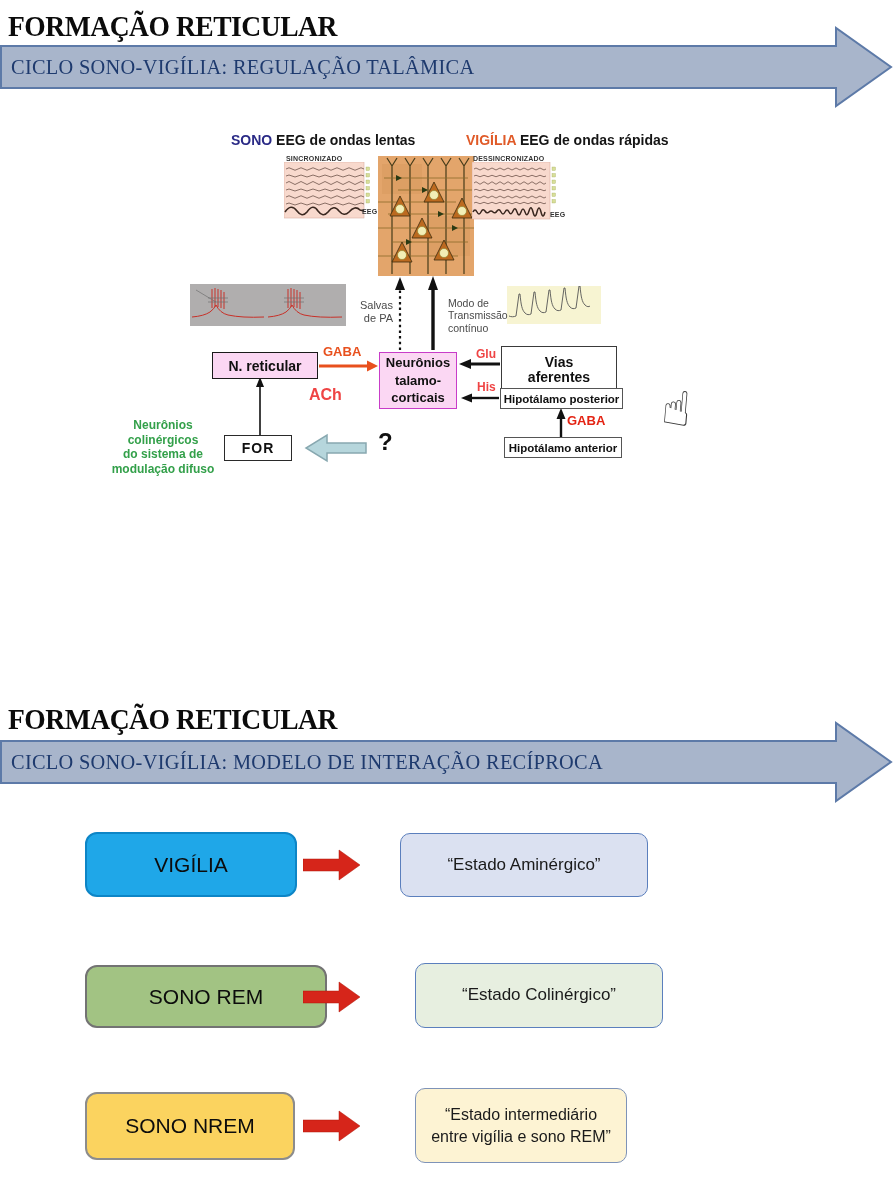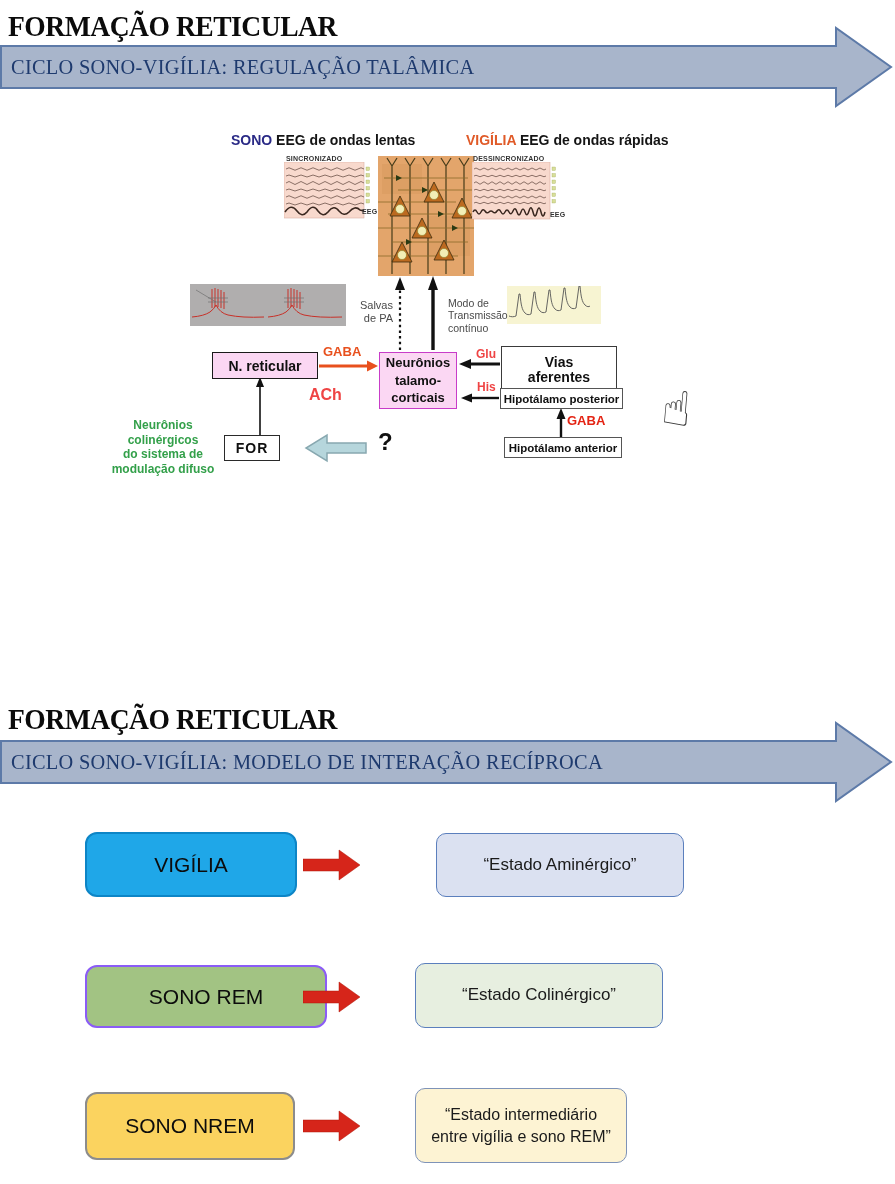--- a/index.html
+++ b/index.html
@@ -185,43 +185,43 @@
 aferentes</div>
   <div class="abs nt" style="left:477px;top:380px;">His</div>
   <div class="abs cbox flow-box" style="left:500px;top:388px;width:123px;height:21px;border:1.3px solid #555;font-size:11.5px;">Hipotálamo posterior</div>
   <div class="abs" style="left:567px;top:413px;font-size:13px;font-weight:bold;color:#e42313;">GABA</div>
   <div class="abs cbox flow-box" style="left:504px;top:437px;width:118px;height:21px;border:1.3px solid #555;font-size:11.5px;">Hipotálamo anterior</div>
   <div class="abs nt" style="left:272px;top:386px;font-size:16px;margin-left:37px;">ACh</div>
   <div class="abs pre" style="left:95px;top:418px;width:136px;text-align:center;font-size:12px;font-weight:bold;color:#33a04a;line-height:1.22;">Neurônios
 colinérgicos
 do sistema de
 modulação difuso</div>
-  <div class="abs cbox flow-box" style="left:224px;top:435px;width:56px;height:26px;border:1.6px solid #2a2a2a;font-size:14px;letter-spacing:1px;text-align:right;">FOR</div>
+  <div class="abs cbox flow-box" style="left:224px;top:435px;width:68px;height:26px;border:1.6px solid #2a2a2a;font-size:14px;letter-spacing:1px;text-align:right;">FOR</div>
 
   <svg class="abs" style="left:304px;top:433px;" width="64" height="30" viewBox="0 0 64 30">
     <polygon points="62,10 23,10 23,2 2,15 23,28 23,20 62,20" fill="#b6d6dc" stroke="#88a8b0" stroke-width="1.5"></polygon>
   </svg>
   <div class="abs" style="left:378px;top:428px;font-size:24px;font-weight:bold;color:#111;">?</div>
 
   <div class="abs" style="left:662px;top:384px;font-size:48px;line-height:1;color:#3a3a3a;font-family:'DejaVu Sans',sans-serif;transform:rotate(5deg);">☝</div>
 
   <div class="abs slide-title" style="left:8px;top:705px;">FORMAÇÃO RETICULAR</div>
 
   <svg class="abs" style="left:0;top:721px;" width="894" height="82" viewBox="0 0 894 82">
     <polygon points="1,20 836,20 836,2 891,41 836,80 836,62 1,62" fill="#a8b5cb" stroke="#5d7aa8" stroke-width="2"></polygon>
   </svg>
   <div class="abs banner-text" style="left:11px;top:752px;">CICLO SONO-VIGÍLIA: MODELO DE INTERAÇÃO RECÍPROCA</div>
 
   <div class="abs cbox state-box" style="left:85px;top:832px;width:212px;height:65px;background:#1fa7e8;border:2px solid #0d85c6;">VIGÍLIA</div>
   <svg class="abs" style="left:303px;top:849px;" width="58" height="32" viewBox="0 0 58 32">
     <polygon points="0,10 36,10 36,1 57,16 36,31 36,22 0,22" fill="#d6251a" stroke="#b01808" stroke-width="0.5"></polygon>
   </svg>
-  <div class="abs cbox desc-box" style="left:436px;top:833px;width:248px;height:64px;background:#dbe1f1;border:1.6px solid #5b7fbd;text-align:right;">“Estado Aminérgico”</div>
-
-  <div class="abs cbox state-box" style="left:85px;top:965px;width:242px;height:63px;background:#a2c383;border:2px solid #8b5cf6;">SONO REM</div>
+  <div class="abs cbox desc-box" style="left:400px;top:833px;width:248px;height:64px;background:#dbe1f1;border:1.6px solid #5b7fbd;text-align:right;">“Estado Aminérgico”</div>
+
+  <div class="abs cbox state-box" style="left:85px;top:965px;width:242px;height:63px;background:#a2c383;border:2px solid #737373;">SONO REM</div>
   <svg class="abs" style="left:303px;top:981px;" width="58" height="32" viewBox="0 0 58 32">
     <polygon points="0,10 36,10 36,1 57,16 36,31 36,22 0,22" fill="#d6251a" stroke="#b01808" stroke-width="0.5"></polygon>
   </svg>
   <div class="abs cbox desc-box" style="left:415px;top:963px;width:248px;height:65px;background:#e7efe0;border:1.6px solid #5b7fbd;">“Estado Colinérgico”</div>
 
   <div class="abs cbox state-box" style="left:85px;top:1092px;width:210px;height:68px;background:#fbd35f;border:2px solid #8c8c8c;">SONO NREM</div>
   <svg class="abs" style="left:303px;top:1110px;" width="58" height="32" viewBox="0 0 58 32">
     <polygon points="0,10 36,10 36,1 57,16 36,31 36,22 0,22" fill="#d6251a" stroke="#b01808" stroke-width="0.5"></polygon>
   </svg>
   <div class="abs cbox desc-box pre" style="left:415px;top:1088px;width:212px;height:75px;background:#fdf3d3;border:1.6px solid #7e93b8;font-size:16px;line-height:1.35;">“Estado intermediário

